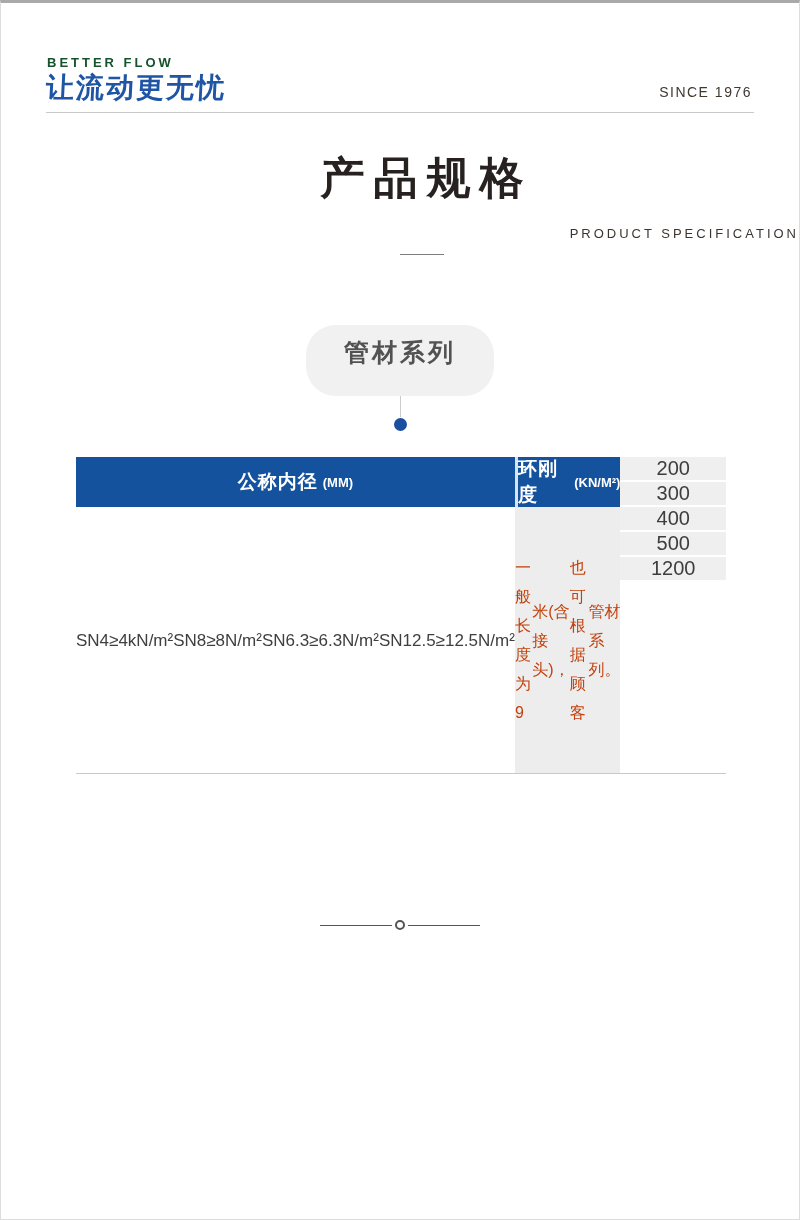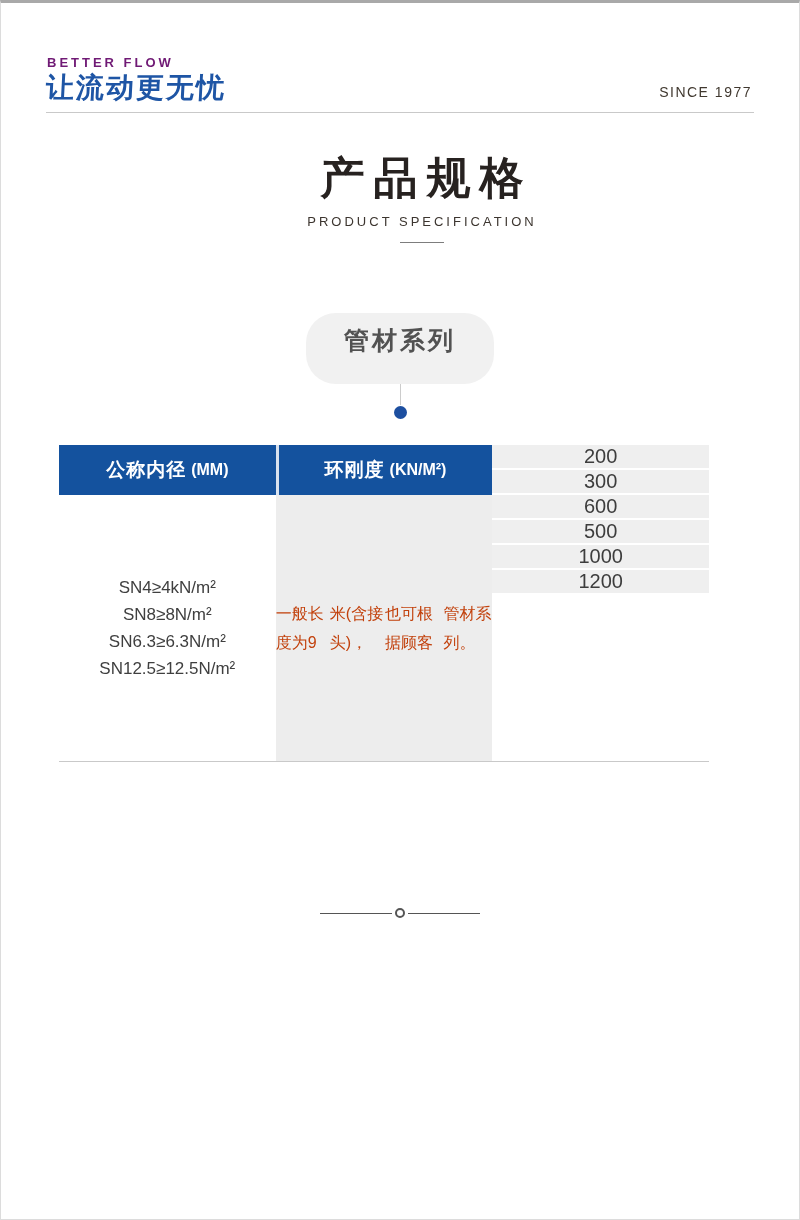--- a/index.html
+++ b/index.html
@@ -12,40 +12,40 @@
     border:1px solid #dcdcdc; border-top:3px solid #a9a9a9;
   }
 
   
   .page-header {
     position:relative; height:110px; margin:0 45px 0 45px;
     border-bottom:1px solid #c9c9c9;
   }
   .tagline {
     position:absolute; left:1px; top:52px;
-    font-size:13px; font-weight:bold; letter-spacing:3px; color:#701a75;
+    font-size:13px; font-weight:bold; letter-spacing:3px; color:#14532d;
   }
   .logo-cn {
     position:absolute; left:0; top:66px;
     font-size:28px; font-weight:900; letter-spacing:2px; color:#1e55a5;
     transform:skewX(-3deg);
   }
   .since {
     position:absolute; right:2px; bottom:12px;
     font-size:14px; letter-spacing:1.5px; color:#40382f;
   }
 
   
   .title-block { text-align:center; margin-top:36px;padding-left:44px; }
   .title-main {
     font-size:44px; font-weight:bold; color:#272220;
     letter-spacing:9px; text-indent:9px;
   }
   .title-sub {
-    margin-top:6px; font-size:13px; color:#3c352f; letter-spacing:3px;
+    margin-top:18px; font-size:13px; color:#3c352f; letter-spacing:3px;text-align:right;
   }
   .title-dash {
     width:44px; height:0; border-top:1px solid #7d7d7d; margin:13px auto 0;
   }
 
   
   .badge-block { margin-top:70px; text-align:center; }
   .series-pill {
     display:inline-block; background:#f1f1f1; border-radius:30px;
     height:71px; line-height:55px; padding:0 38px;
@@ -58,43 +58,43 @@
 
   
   .section-block { margin:66px 75px 0 75px; }
   .section-heading {
     font-size:29px; font-weight:bold; color:#163f94;
     padding-bottom:10px; border-bottom:1px solid #b9c8e2;
   }
 
   
   .spec-table {
-    margin:26px 75px 0 58px; width:650px;
+    margin:26px 75px 0 75px; width:650px;
     display:grid; grid-template-columns:repeat(3,1fr); grid-template-rows:50px 266px;
     border-bottom:1px solid #c9c9c9;
   }
   .th {
     background:#14529e; color:#ffffff; font-weight:bold;
     display:flex; align-items:center; justify-content:center;
   }
   .th + .th { border-left:3px solid #d9e2ef; }
   .th .th-label { font-size:19px; letter-spacing:1px; }
-  .th .th-unit  { font-size:16px; margin-left:5px;text-align:right; }
+  .th .th-unit  { font-size:13px; margin-left:5px;text-align:right; }
 
   .col-diameters { display:flex; flex-direction:column; }
   .diameter-cell {
     height:48px; background:#efefef; border-bottom:2px solid #ffffff;
     display:flex; align-items:center; justify-content:center;
     font-size:20px; color:#3d3d3d;
   }
   .diameter-cell:last-child { border-bottom:none; }
 
   .col-stiffness {
     background:#ffffff;
-    display:flex; flex-direction:column; align-items:center; justify-content:center;
+    display:flex; flex-direction:row; align-items:center; justify-content:space-between;
     font-size:17px; color:#3f3f3f; line-height:27px;
   }
   .col-remark {
     background:#ededed;
     display:flex; flex-direction:row; align-items:center; justify-content:center;
     font-size:16px; color:#c2410c; line-height:29px;
   }
 
   
   .bottom-divider {
@@ -108,21 +108,21 @@
   }
 </style>
 </head>
 <body>
 
 <div class="page">
 
   <div class="page-header">
     <div class="tagline">BETTER FLOW</div>
     <div class="logo-cn">让流动更无忧</div>
-    <div class="since">SINCE 1977</div>
+    <div class="since">SINCE 1976</div>
   </div>
 
   <div class="title-block">
     <div class="title-main">产品规格</div>
     <div class="title-sub">PRODUCT SPECIFICATION</div>
     <div class="title-dash"></div>
   </div>
 
   <div class="badge-block">
     <div class="series-pill">管材系列</div>
@@ -138,23 +138,22 @@
       <span class="th-unit">(MM)</span>
     </div>
     <div class="th">
       <span class="th-label">环刚度</span>
       <span class="th-unit">(KN/M²)</span>
     </div>
 
     <div class="col-diameters">
       <div class="diameter-cell">200</div>
       <div class="diameter-cell">300</div>
-      <div class="diameter-cell">600</div>
+      <div class="diameter-cell">400</div>
       <div class="diameter-cell">500</div>
-      <div class="diameter-cell">1000</div>
       <div class="diameter-cell">1200</div>
     </div>
 
     <div class="col-stiffness">
       <div>SN4≥4kN/m²</div>
       <div>SN8≥8N/m²</div>
       <div>SN6.3≥6.3N/m²</div>
       <div>SN12.5≥12.5N/m²</div>
     </div>
 

